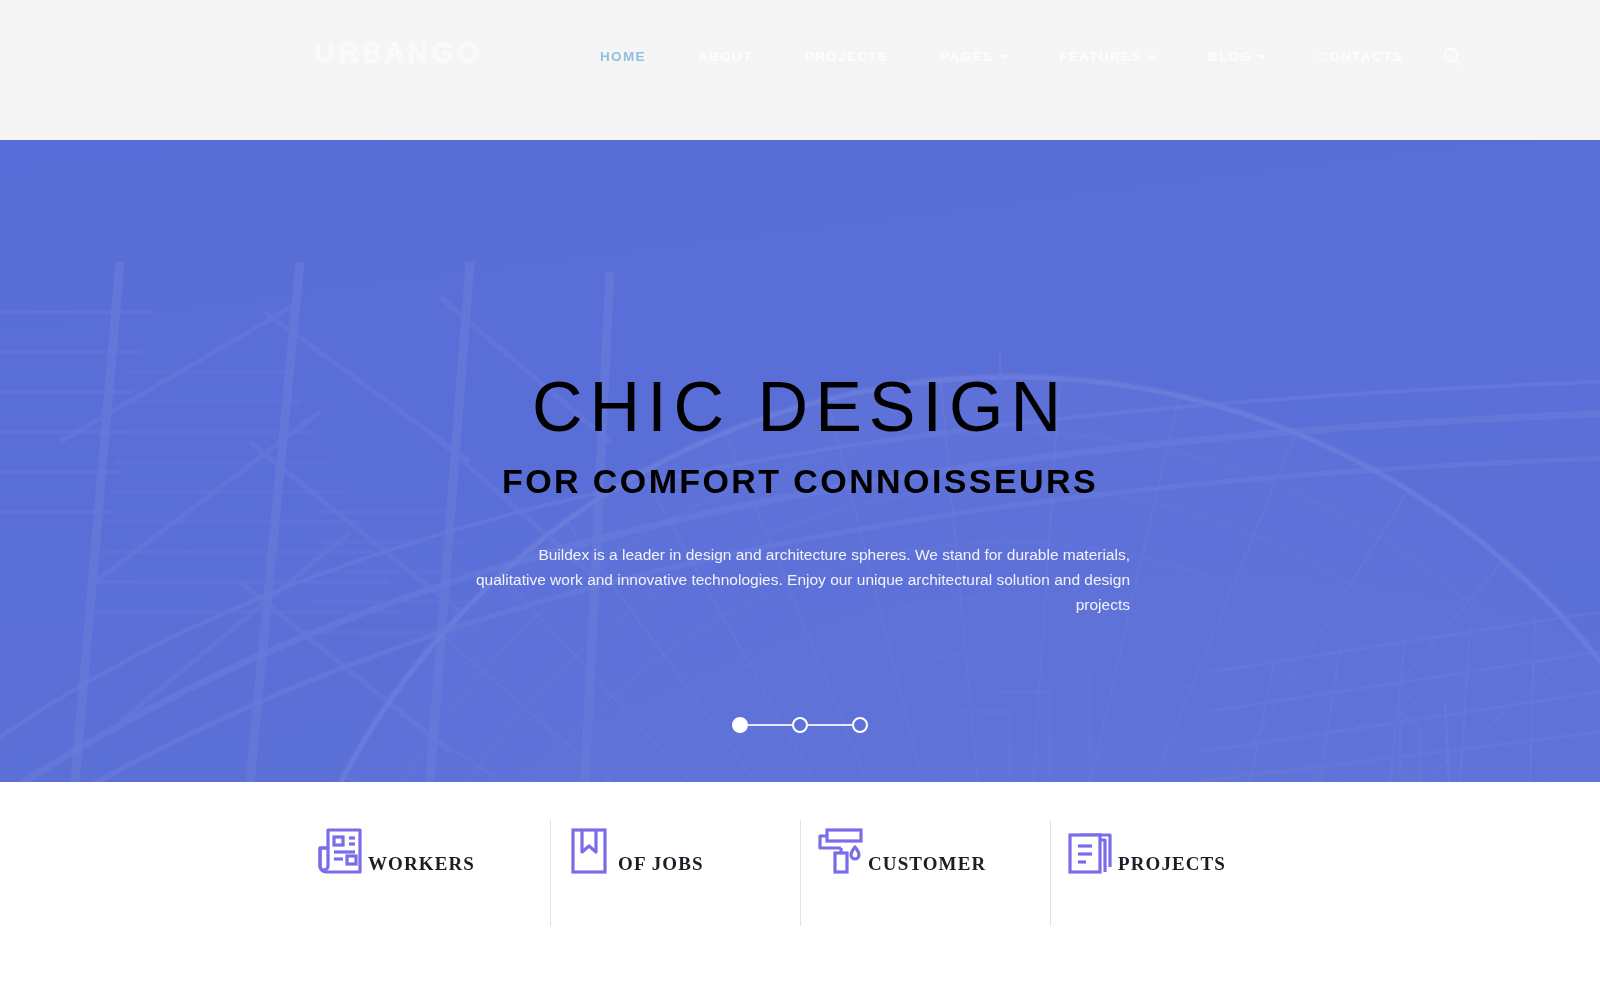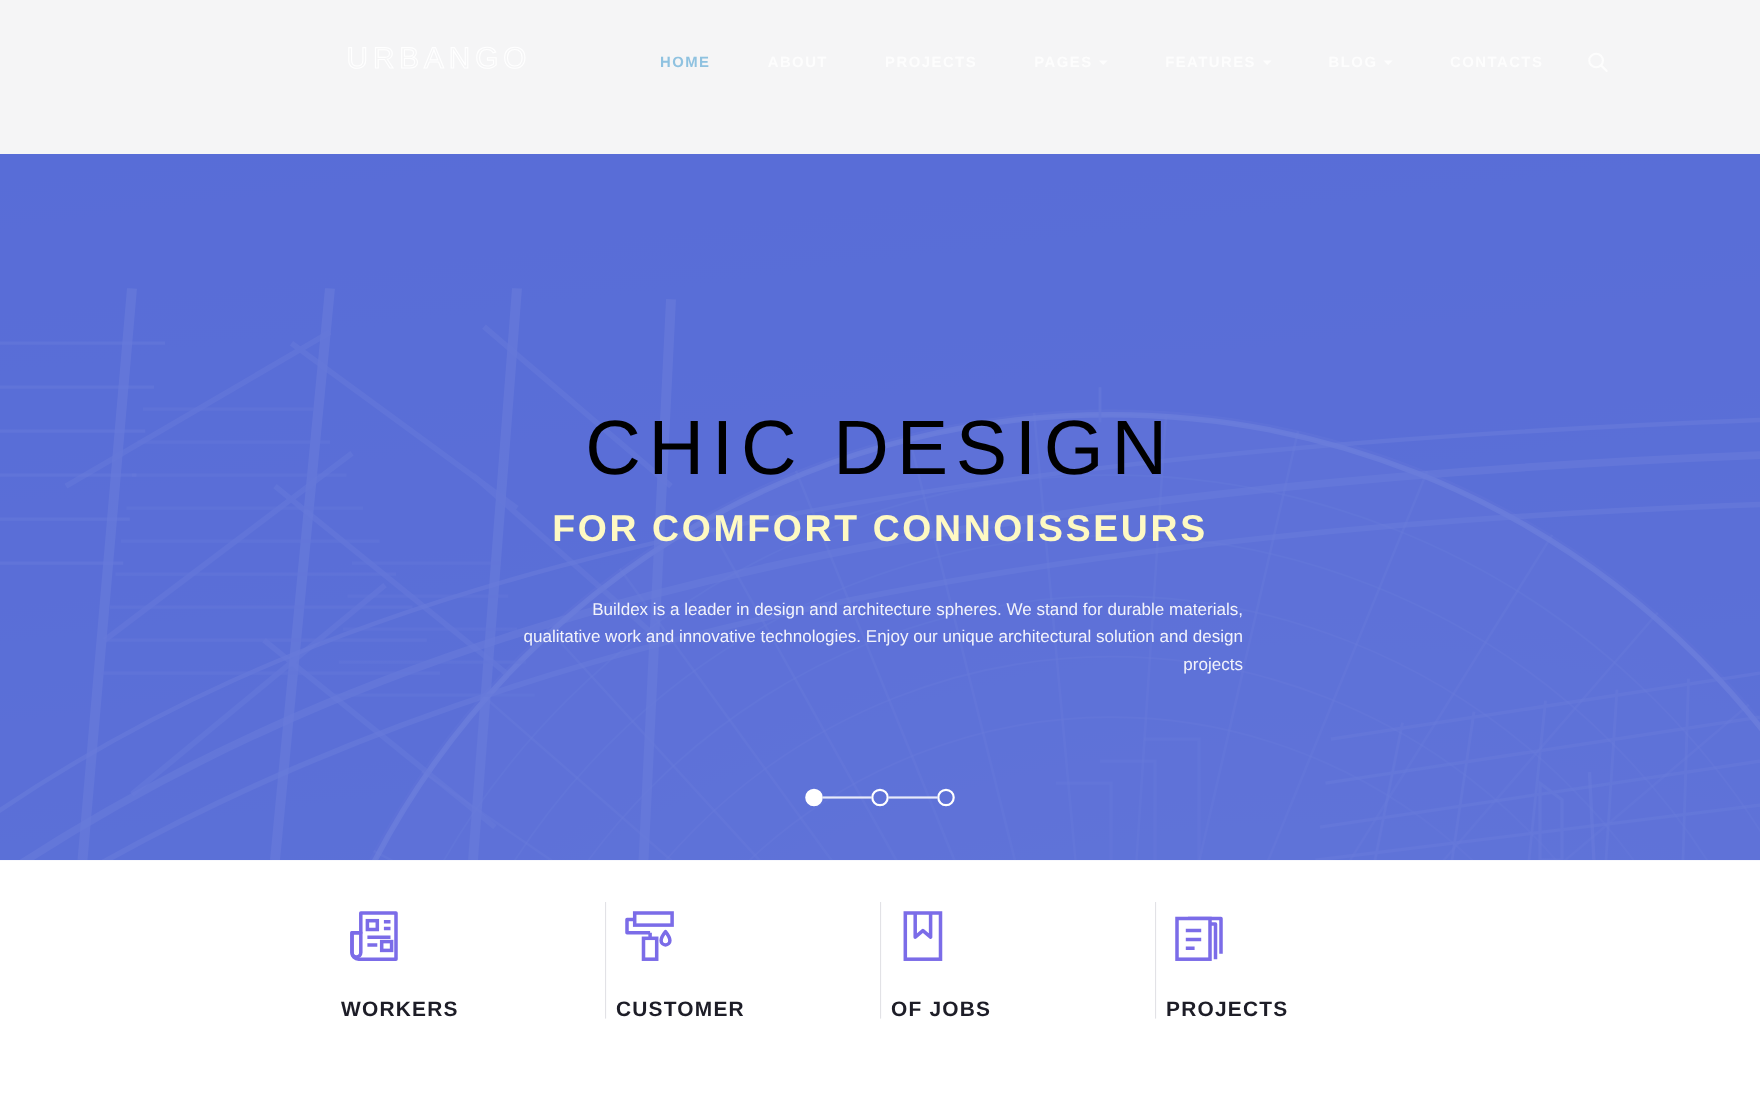--- a/index.html
+++ b/index.html
@@ -94,21 +94,21 @@
     letter-spacing:7px;
     color:#000000;
     line-height:1;
     white-space:nowrap;
   }
   .hero-sub {
     margin-top:20px;
     font-size:34px;
     font-weight:700;
     letter-spacing:2.4px;
-    color:#fef9c3;
+    color:#000000;
     white-space:nowrap;
   }
   .hero-desc {
     margin-top:42px;
     width:660px;
     text-align:right;
     font-size:15.5px;
     font-weight:400;
     line-height:1.6;
     color:#f2f3fb;
@@ -143,24 +143,25 @@
     justify-content:center;
     align-items:flex-start;
   }
   .features-inner {
     display:flex;
     margin-top:38px;
     align-items:stretch;
   }
   .feature {
     width:250px;
-    display:flex; flex-direction:column;
-    align-items:flex-start;
+    display:flex; flex-direction:row;
+    align-items:center;
     position:relative;
     padding:0 10px;
+    font-family:Liberation Serif, serif;
   }
   .feature + .feature::before {
     content:"";
     position:absolute; left:0; top:0;
     width:1px; height:106px;
     background:#e2e2e6;
   }
   .feature-icon {
     height:62px;
     display:flex; align-items:center; justify-content:center;
@@ -400,38 +401,38 @@
           <line x1="24" y1="37" x2="33" y2="37"></line>
           <rect x="37" y="34" width="9" height="8"></rect>
         </svg>
       </div>
       <div class="feature-label">WORKERS</div>
     </div>
 
     <div class="feature">
       <div class="feature-icon">
         <svg width="58" height="58" viewBox="0 0 58 58" fill="none" stroke="#7b6ce8" stroke-width="3.2">
+          <rect x="13" y="8" width="32" height="42"></rect>
+          <path d="M22 8 V30 L29 24 L36 30 V8" stroke-linejoin="round"></path>
+        </svg>
+      </div>
+      <div class="feature-label">OF JOBS</div>
+    </div>
+
+    <div class="feature">
+      <div class="feature-icon">
+        <svg width="58" height="58" viewBox="0 0 58 58" fill="none" stroke="#7b6ce8" stroke-width="3.2">
           <rect x="17" y="8" width="34" height="11"></rect>
           <path d="M17 14 H10 V26 H31" stroke-linejoin="round"></path>
           <path d="M31 26 V31"></path>
           <rect x="25" y="31" width="12" height="19"></rect>
           <path d="M45 25 C45 25 41 30 41 33 a4 4 0 0 0 8 0 C49 30 45 25 45 25 Z" stroke-linejoin="round"></path>
         </svg>
       </div>
       <div class="feature-label">CUSTOMER</div>
-    </div>
-
-    <div class="feature">
-      <div class="feature-icon">
-        <svg width="58" height="58" viewBox="0 0 58 58" fill="none" stroke="#7b6ce8" stroke-width="3.2">
-          <rect x="13" y="8" width="32" height="42"></rect>
-          <path d="M22 8 V30 L29 24 L36 30 V8" stroke-linejoin="round"></path>
-        </svg>
-      </div>
-      <div class="feature-label">OF JOBS</div>
     </div>
 
     <div class="feature">
       <div class="feature-icon">
         <svg width="58" height="58" viewBox="0 0 58 58" fill="none" stroke="#7b6ce8" stroke-width="3.2">
           <path d="M20 13 H50 V45" stroke-linejoin="round"></path>
           <path d="M15 18 H45 V50" stroke-linejoin="round"></path>
           <rect x="10" y="13" width="30" height="37" fill="#ffffff"></rect>
           <line x1="18" y1="24" x2="32" y2="24"></line>
           <line x1="18" y1="32" x2="32" y2="32"></line>

